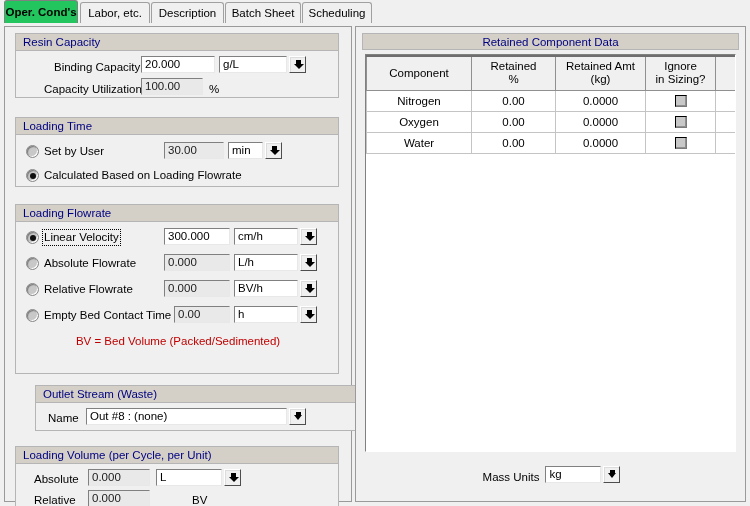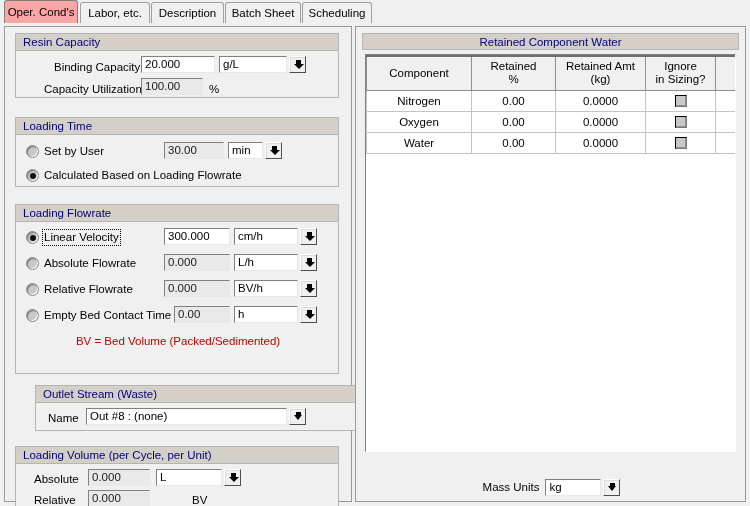--- a/index.html
+++ b/index.html
@@ -27,24 +27,24 @@
     border-radius: 3px 3px 0 0;
     display: flex; align-items: center; justify-content: center;
     padding: 0 8px;
     font-size: 11.5px;
     color: #000;
     white-space: nowrap;
     cursor: default;
   }
   .tab.active {
     top: 0; height: 23px;
-    background: #fca5a5;
+    background: #22c55e;
     border-color: #808080;
     z-index: 5;
-    font-weight: normal;
+    font-weight: bold;
   }
 
   
   .pane {
     position: absolute;
     background: #f0f0f0;
     border: 1px solid #9a9a9a;
   }
   #leftpane  { left: 4px;   top: 26px; width: 348px; height: 476px; }
   #rightpane { left: 355px; top: 26px; width: 391px; height: 476px; }
@@ -205,22 +205,22 @@
   .chk {
     display: inline-block; width: 12px; height: 12px;
     background: #c8c8c8;
     border: 1px solid #000;
     border-right-color: #7a7a7a; border-bottom-color: #7a7a7a;
     box-shadow: inset -1px -1px 0 #8f8f8f;
     vertical-align: middle;
     cursor: default;
   }
   .mass-row {
-    position: absolute; left: 0; top: 448px; width: 391px; height: 24px;
-    display: flex; align-items: center; justify-content: center;
+    position: absolute; left: 0; top: 432px; width: 391px; height: 24px;
+    display: flex; align-items: flex-end; justify-content: center;
   }
   .mass-lbl { font-size: 11.5px; color: #000; margin-right: 6px; }
 </style>
 </head>
 <body>
 
 <div id="app">
 
   <div class="tabstrip">
     <div class="tab active" style="left:4px;  width:74px;">
@@ -361,21 +361,21 @@
 
         <div class="lbl" style="left:18px; top:28px;">Relative</div>
         <div class="fld ro" style="left:72px; top:25px; width:62px;">0.000</div>
         <div class="lbl" style="left:140px; top:28px;padding-left:36px;">BV</div>
       </div>
     </div>
 
   </div>
 
   <div class="pane" id="rightpane">
-    <div class="panel-title">Retained Component Water</div>
+    <div class="panel-title">Retained Component Data</div>
 
     <div id="tablewrap">
       <table class="grid">
         <colgroup>
           <col style="width:105px;">
           <col style="width:84px;">
           <col style="width:90px;">
           <col style="width:70px;">
           <col style="width:20px;">
         </colgroup>

